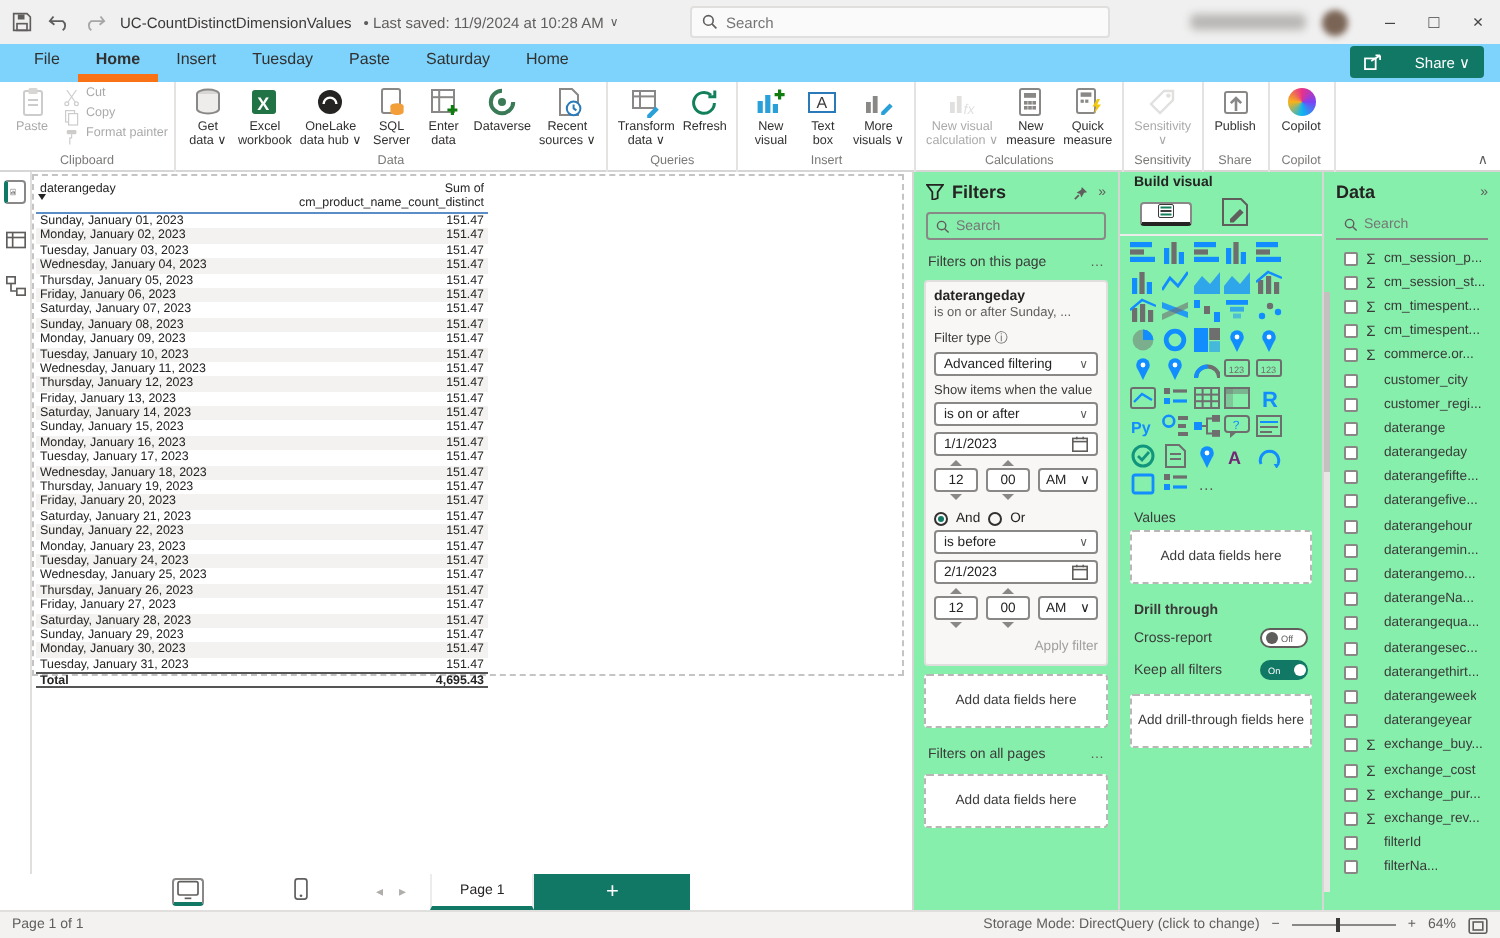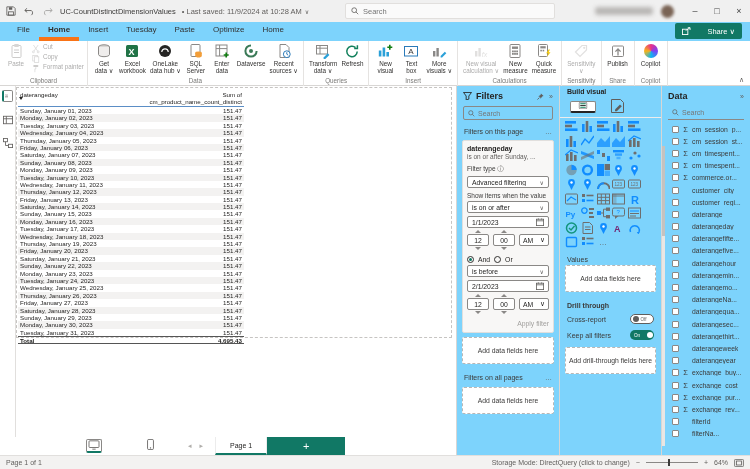--- a/index.html
+++ b/index.html
@@ -47,21 +47,21 @@
 .tbl-head .c1{width:118px;position:relative}
 .tbl-head .c2{flex:1;text-align:right}
 .sortmark{position:absolute;left:1px;top:7px;width:0;height:0;border-left:2.5px solid transparent;border-right:2.5px solid transparent;border-top:3px solid #252423}
 .trow{display:flex;height:7.4px;line-height:7.4px;padding:0 2px}
 .trow:nth-child(even){background:#f3f2f1}
 .trow .c1{width:118px;white-space:nowrap;overflow:hidden}
 .trow .c2{flex:1;text-align:right}
 .trow-total{display:flex;height:8px;line-height:8px;padding:0 2px;font-weight:bold;border-top:1px solid #555;border-bottom:1px solid #555}
 .trow-total .c1{width:118px}.trow-total .c2{flex:1;text-align:right}
 
-.pane{position:absolute;top:86px;height:369px;background:#7dd3fc;border-left:1px solid #d8d6d4}
+.pane{position:absolute;top:86px;height:369px;background:#86efac;border-left:1px solid #d8d6d4}
 .pane-head{display:flex;align-items:center;padding:5px 6px 3px 6px}
 .pane-title{font-size:9px;font-weight:bold;color:#252423;flex:1}
 .pane-ic{color:#605e5c;font-size:7px;margin-left:5px}
 .srchbox{margin:2px 6px;height:14px;border:1px solid #8a8886;border-radius:2px;display:flex;align-items:center;padding:0 4px;color:#605e5c}
 .srchbox input{border:none;outline:none;background:transparent;font-size:7px;margin-left:3px;width:70%;font-family:inherit}
 .sect-row{display:flex;align-items:center;padding:6px 7px 2px 7px;font-size:7px;color:#3b3a39}
 .sect-row .dots{flex:1;text-align:right;color:#605e5c}
 
 #filters{left:456px;width:103px}
 .fcard{margin:3px 5px;background:#f8f7f6;border:1px solid #e1dfdd;border-radius:2px;padding:4px 4px 5px 4px}
@@ -172,21 +172,21 @@
     </div>
   </div>
 
   <div class="menubar">
     <div id="menu-items" style="display:flex">
         <span class="menu-item">File</span>
         <span class="menu-item active">Home</span>
         <span class="menu-item">Insert</span>
         <span class="menu-item">Tuesday</span>
         <span class="menu-item">Paste</span>
-        <span class="menu-item">Optimize</span>
+        <span class="menu-item">Saturday</span>
         <span class="menu-item">Home</span>
       </div>
     <div class="share-btn">
       <svg width="9" height="8" viewBox="0 0 10 9">
           <rect x="0.5" y="2.5" width="6" height="6" fill="none" stroke="#fff"></rect>
           <path d="M4 4 L9 0.8 M9 0.8 h-2.6 M9 0.8 v2.6" stroke="#fff" fill="none"></path>
         </svg>
       <span>Share ∨</span>
     </div>
   </div>

